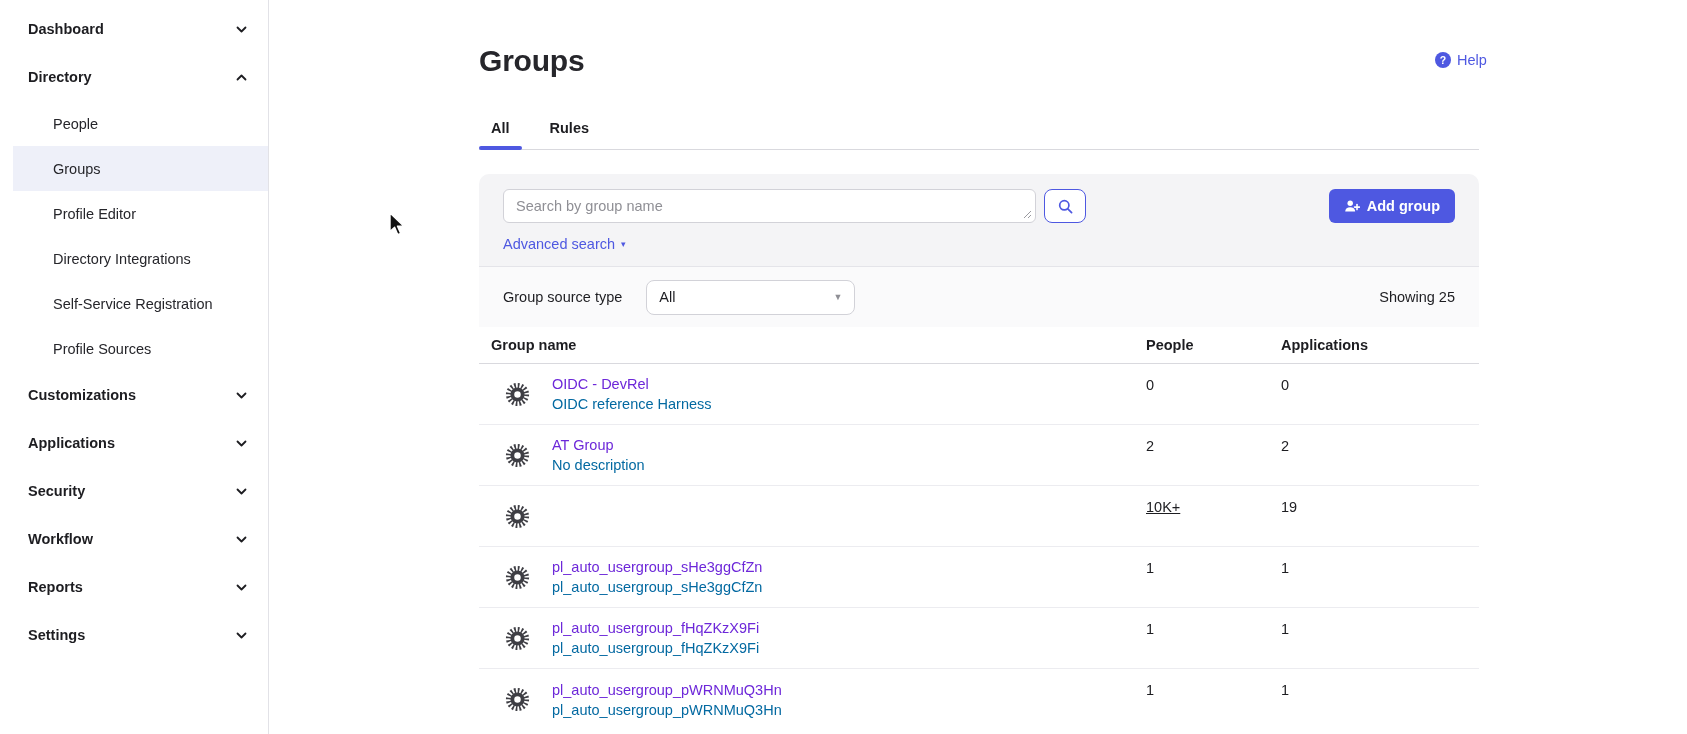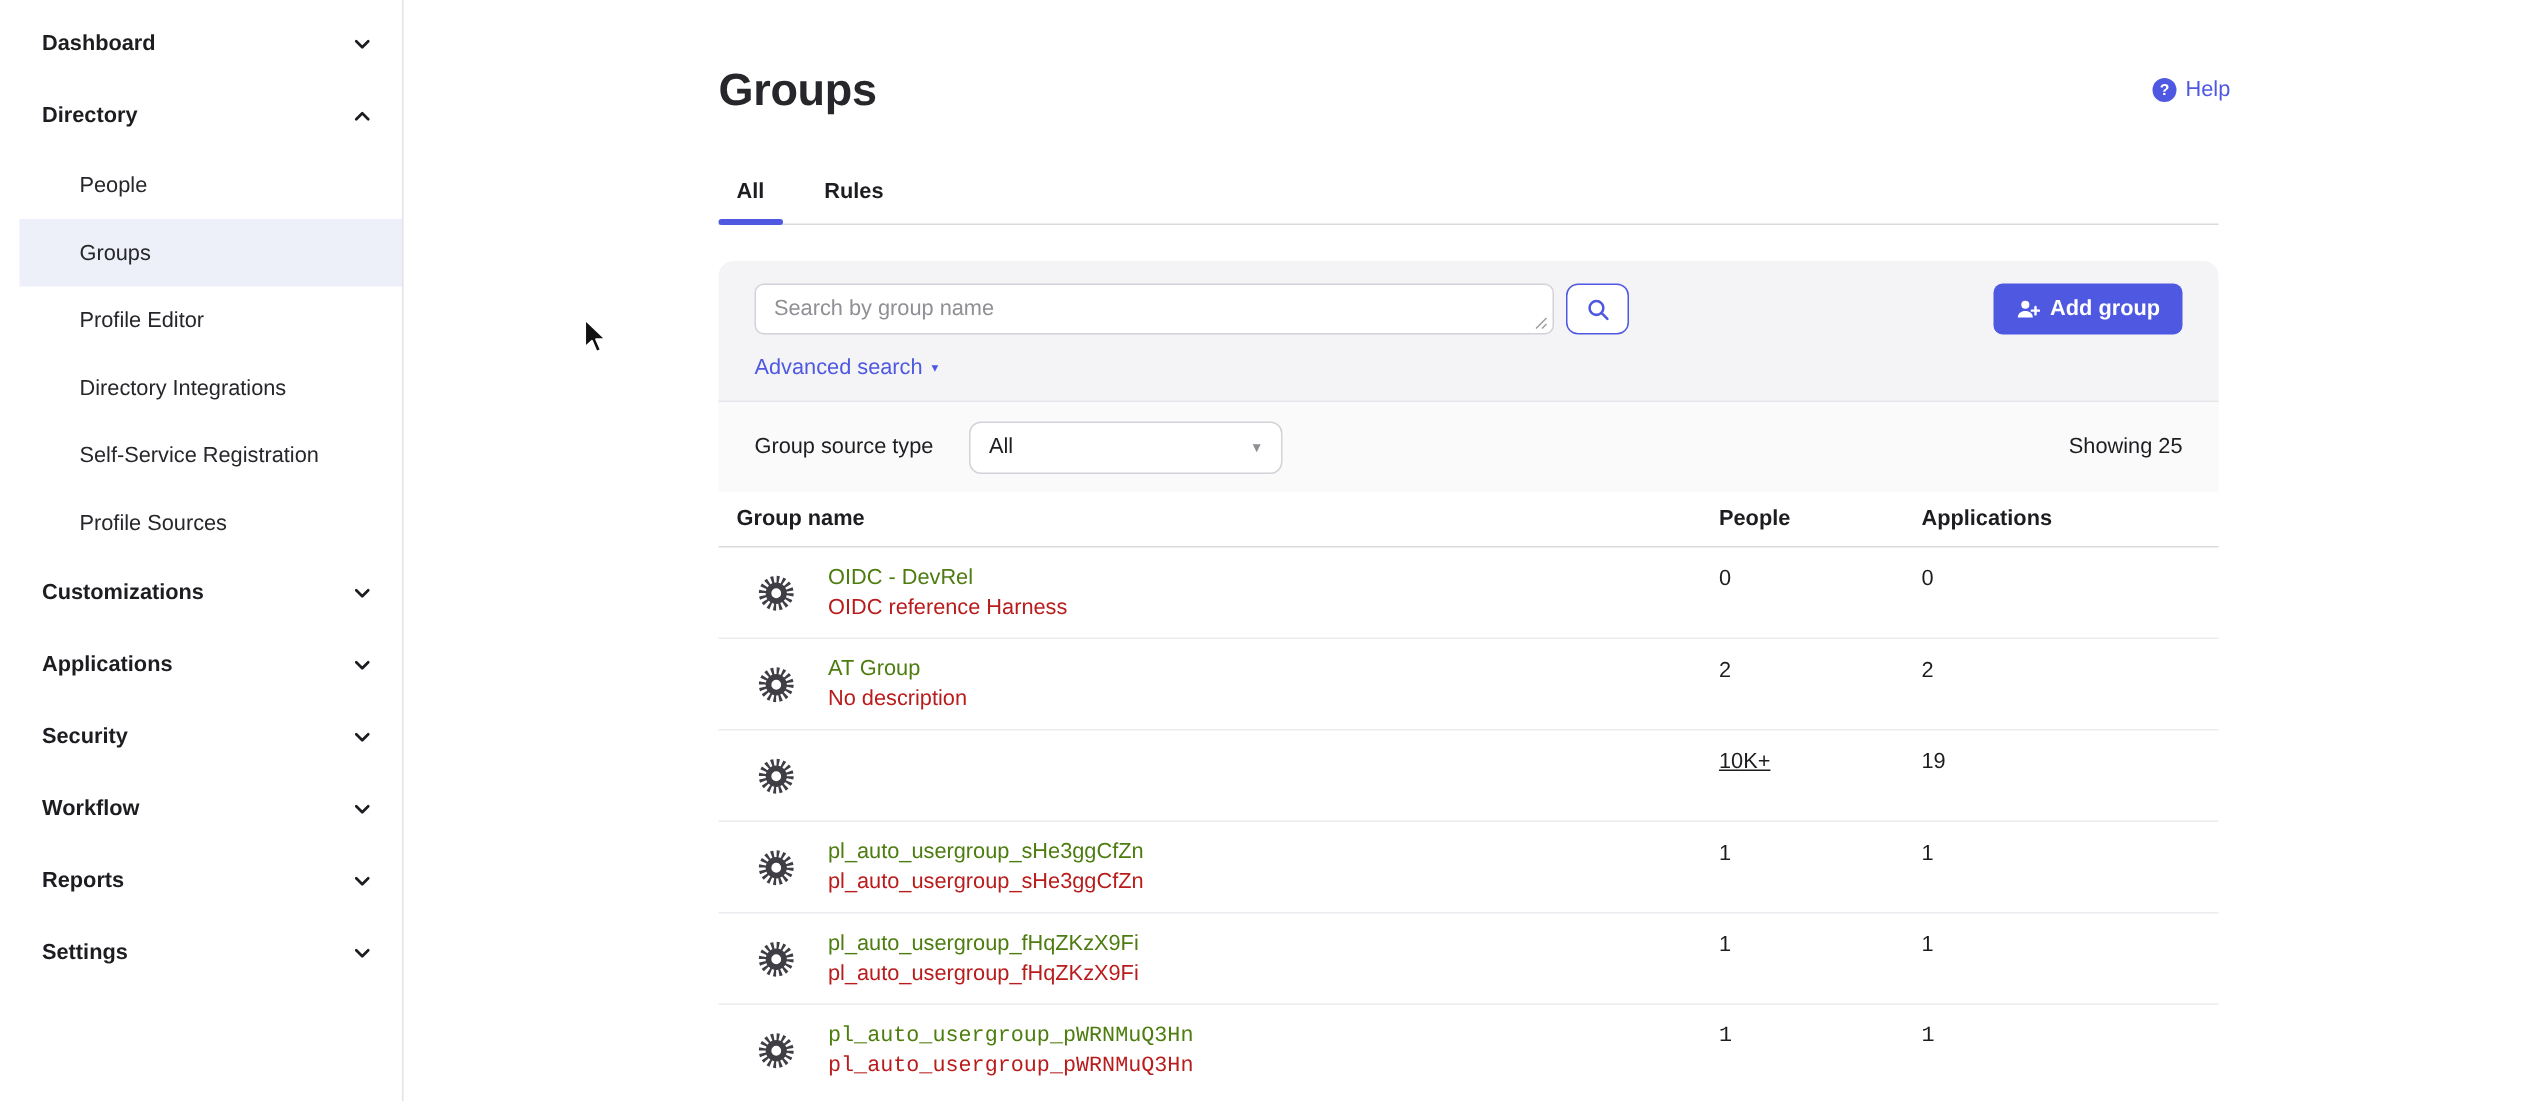--- a/index.html
+++ b/index.html
@@ -94,24 +94,24 @@
   
   .thead {
     display:grid; grid-template-columns:667px 135px 198px; height:37px;
     align-items:center; border-bottom:1px solid #d9d9de; font-weight:700;
   }
   .thead .c1 { padding-left:12px; }
   .trow {
     display:grid; grid-template-columns:667px 135px 198px; height:61px;
     border-bottom:1px solid #ececf0;
   }
-  .trow:last-child { border-bottom:none;font-family:Liberation Mono, monospace; }
+  .trow:last-child { border-bottom:none; }
   .cell-name { display:flex; align-items:center; gap:21px; padding-left:25px; }
-  .gname { color:#4d7c0f; cursor:pointer; }
-  .gdesc { color:#b91c1c; margin-top:4px; }
+  .gname { color:#6d28d9; cursor:pointer; }
+  .gdesc { color:#0369a1; margin-top:4px; }
   .num { padding-top:13px; color:#1d1d21; }
   .num.link { text-decoration:underline; cursor:pointer; width:max-content; height:max-content; }
 
   .cursor { position:absolute; left:388px; top:212px; z-index:10; }
 </style>
 </head>
 <body>
 
 <nav class="sidebar">
   <div class="nav-top">

